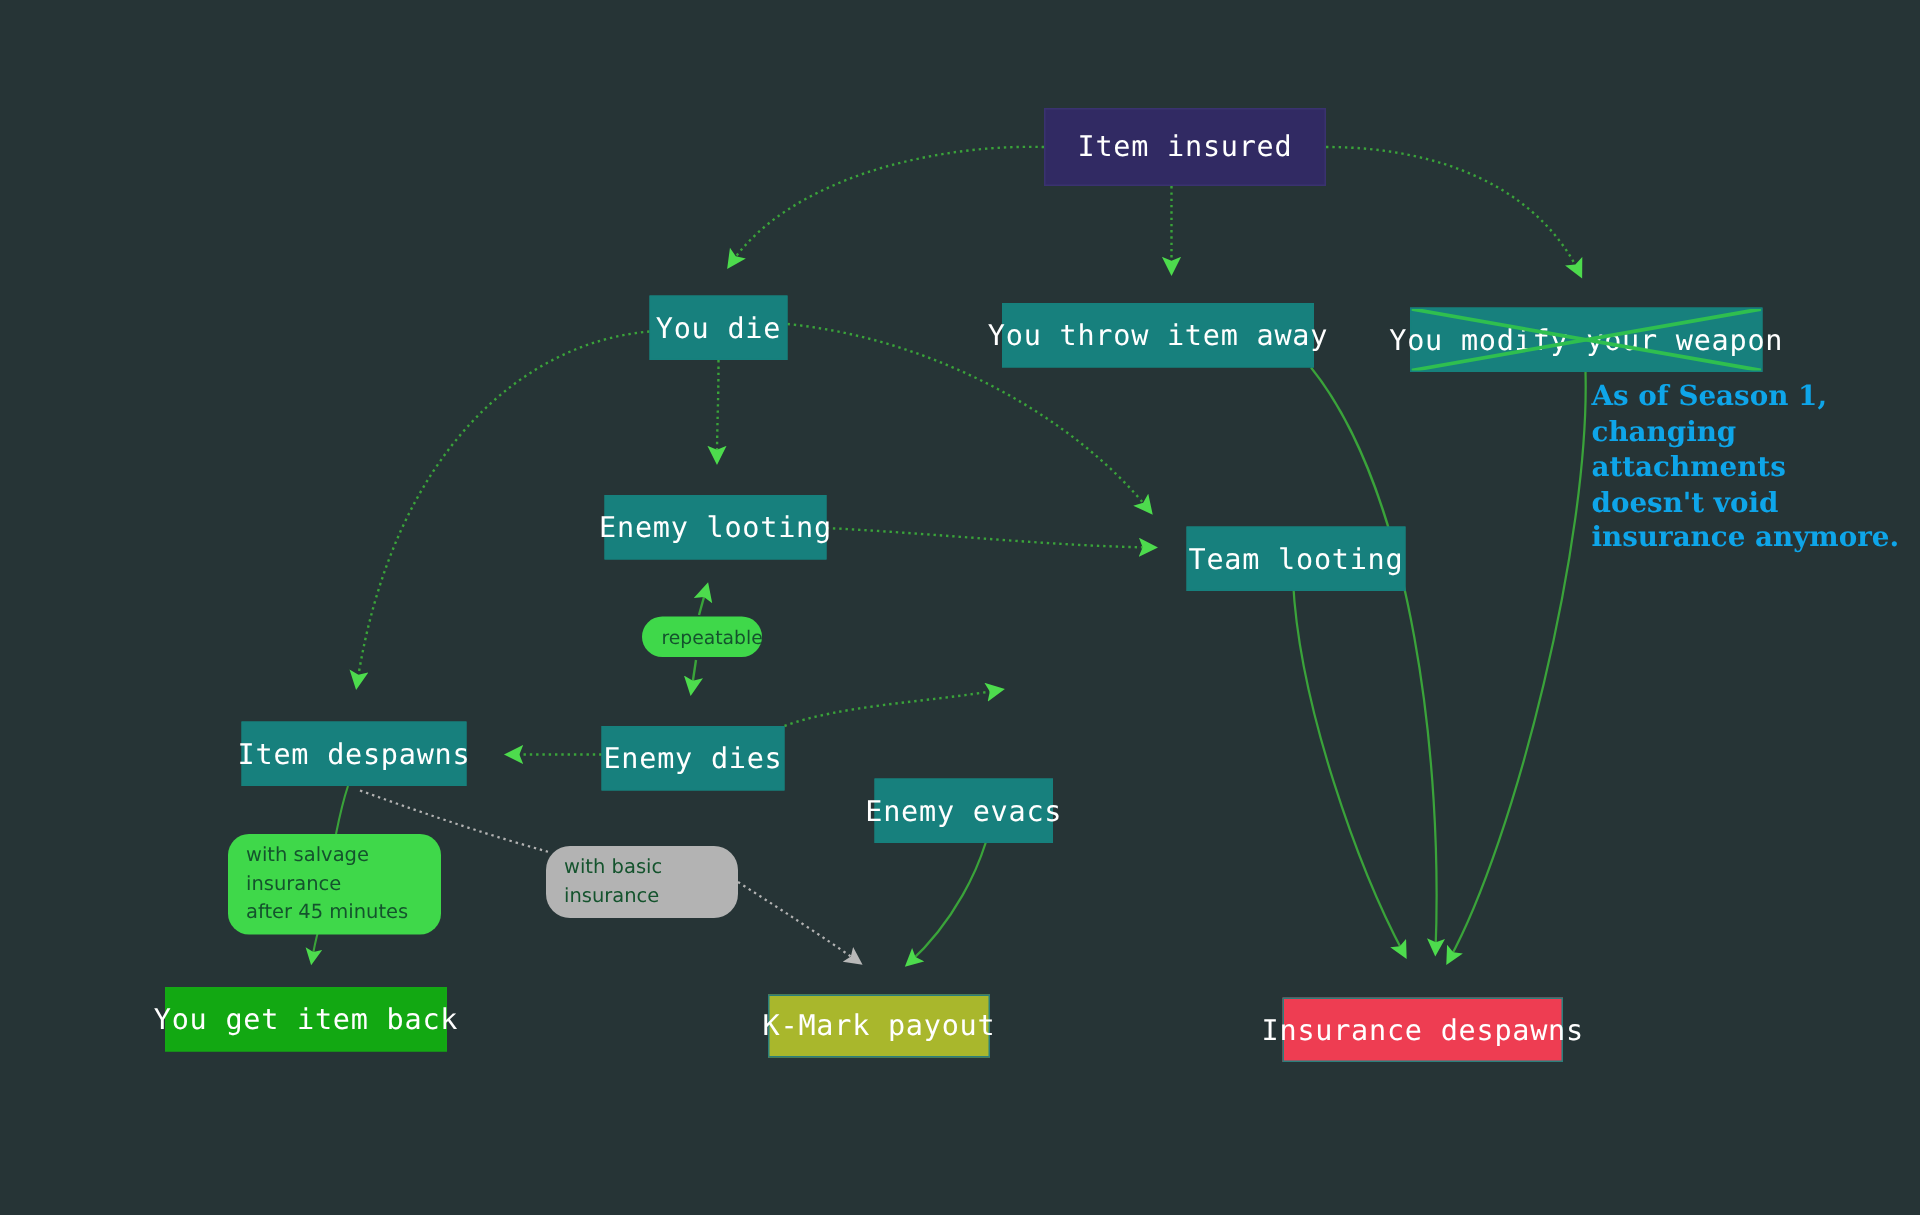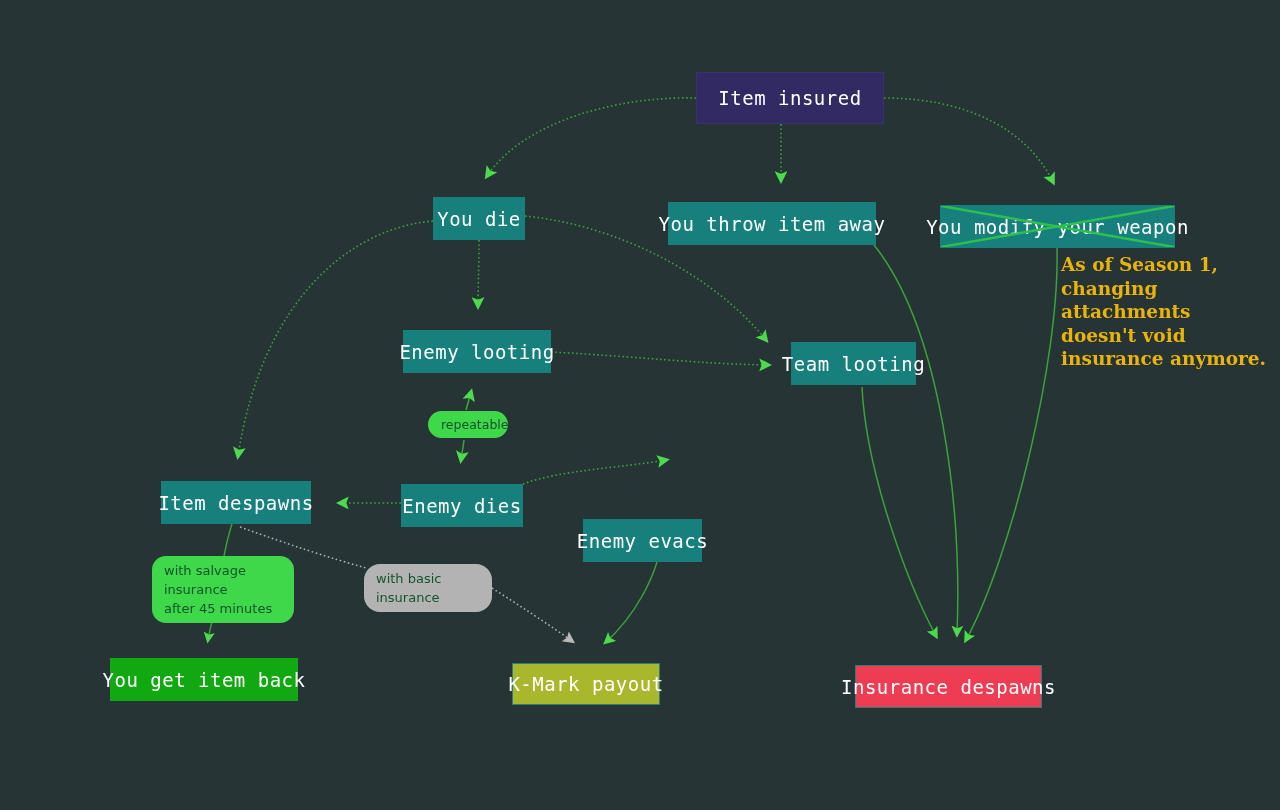--- a/index.html
+++ b/index.html
@@ -66,21 +66,21 @@
   .edge-label.greenpill { background: #3fd84a; border-radius: 14px; }
   .edge-label.graypill  { background: #b3b3b3; border-radius: 16px; }
   .edge-label.tiny      { font-size: 12.5px; padding: 4px 13px; }
 
   .annotation {
     position: absolute;
     font-family: "DejaVu Serif", "Liberation Serif", serif;
     font-weight: bold;
     font-size: 18.5px;
     line-height: 23.5px;
-    color: #eab308;
+    color: #0ea5e9;
     white-space: pre-line;
     z-index: 4;
   }
 </style>
 </head>
 <body>
 
 <div id="canvas">
 
   <svg id="edges" viewBox="0 0 1280 810">
@@ -146,21 +146,21 @@
     <svg class="strike" viewBox="0 0 235 43" preserveAspectRatio="none">
       <line x1="0" y1="0" x2="235" y2="43" stroke="#2fbf4f" stroke-width="2.6"></line>
       <line x1="235" y1="0" x2="0" y2="43" stroke="#2fbf4f" stroke-width="2.6"></line>
     </svg>
   </div>
 
   <div class="node teal" style="left:403px; top:330px; width:148px; height:43px;">
     <span>Enemy looting</span>
   </div>
 
-  <div class="node teal" style="left:791px; top:342px; width:125px; height:43px;">
+  <div class="node teal" style="left:791px; top:351px; width:146px; height:43px;">
     <span>Team looting</span>
   </div>
 
   <div class="node teal" style="left:161px; top:481px; width:150px; height:43px;">
     <span>Item despawns</span>
   </div>
 
   <div class="node teal" style="left:401px; top:484px; width:122px; height:43px;">
     <span>Enemy dies</span>
   </div>

